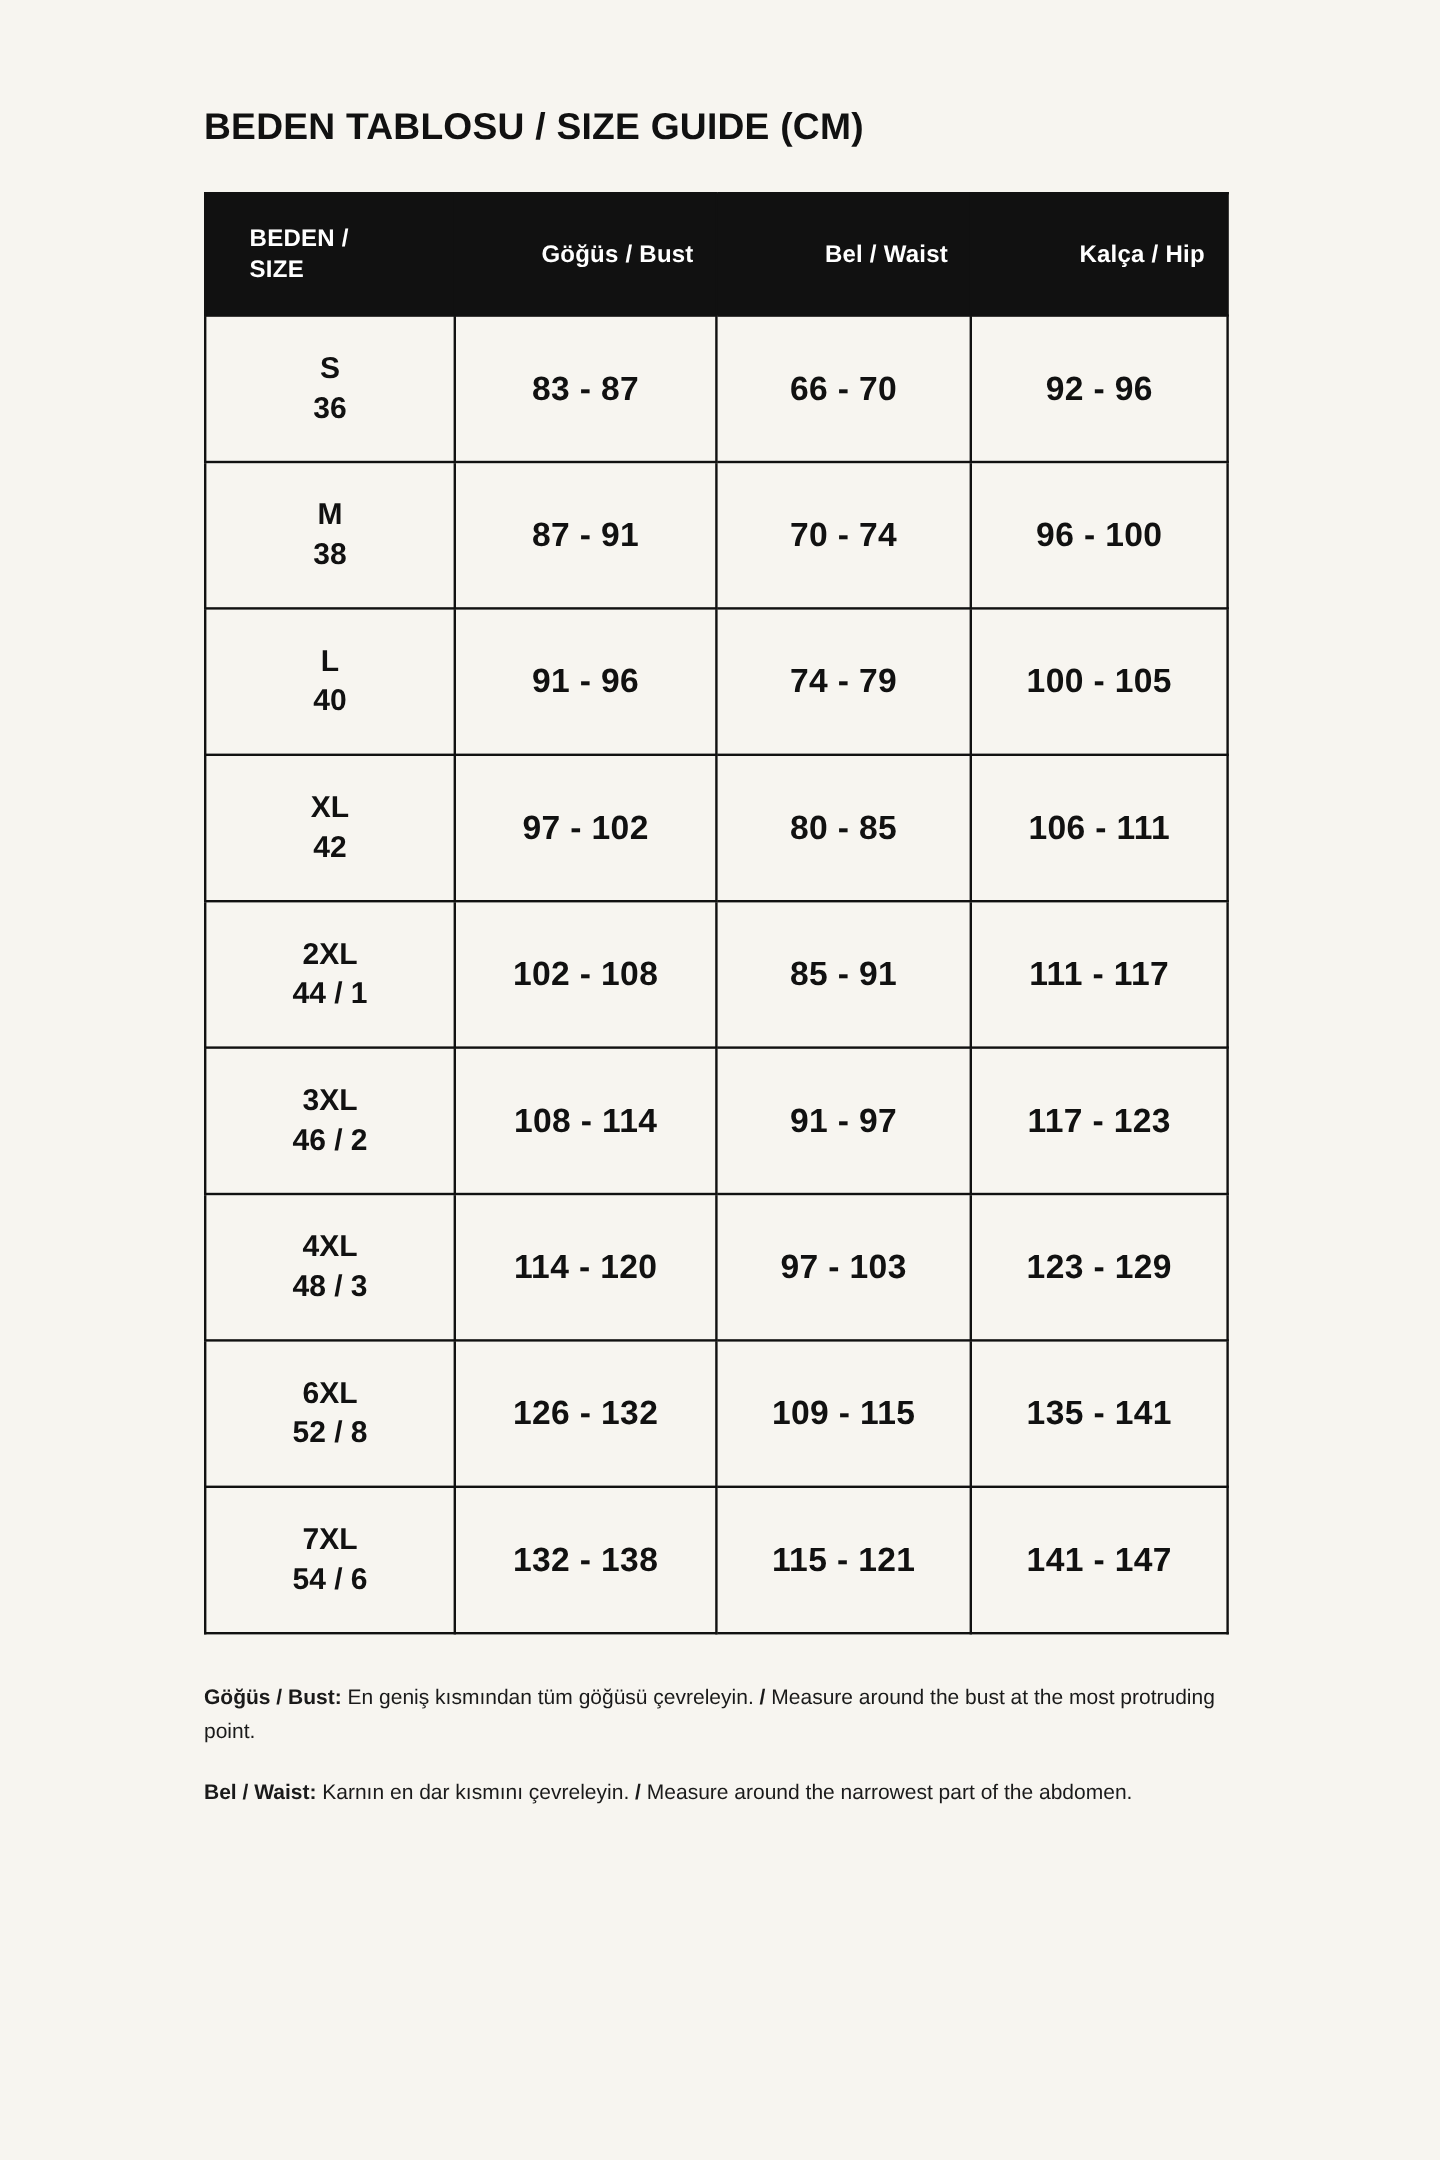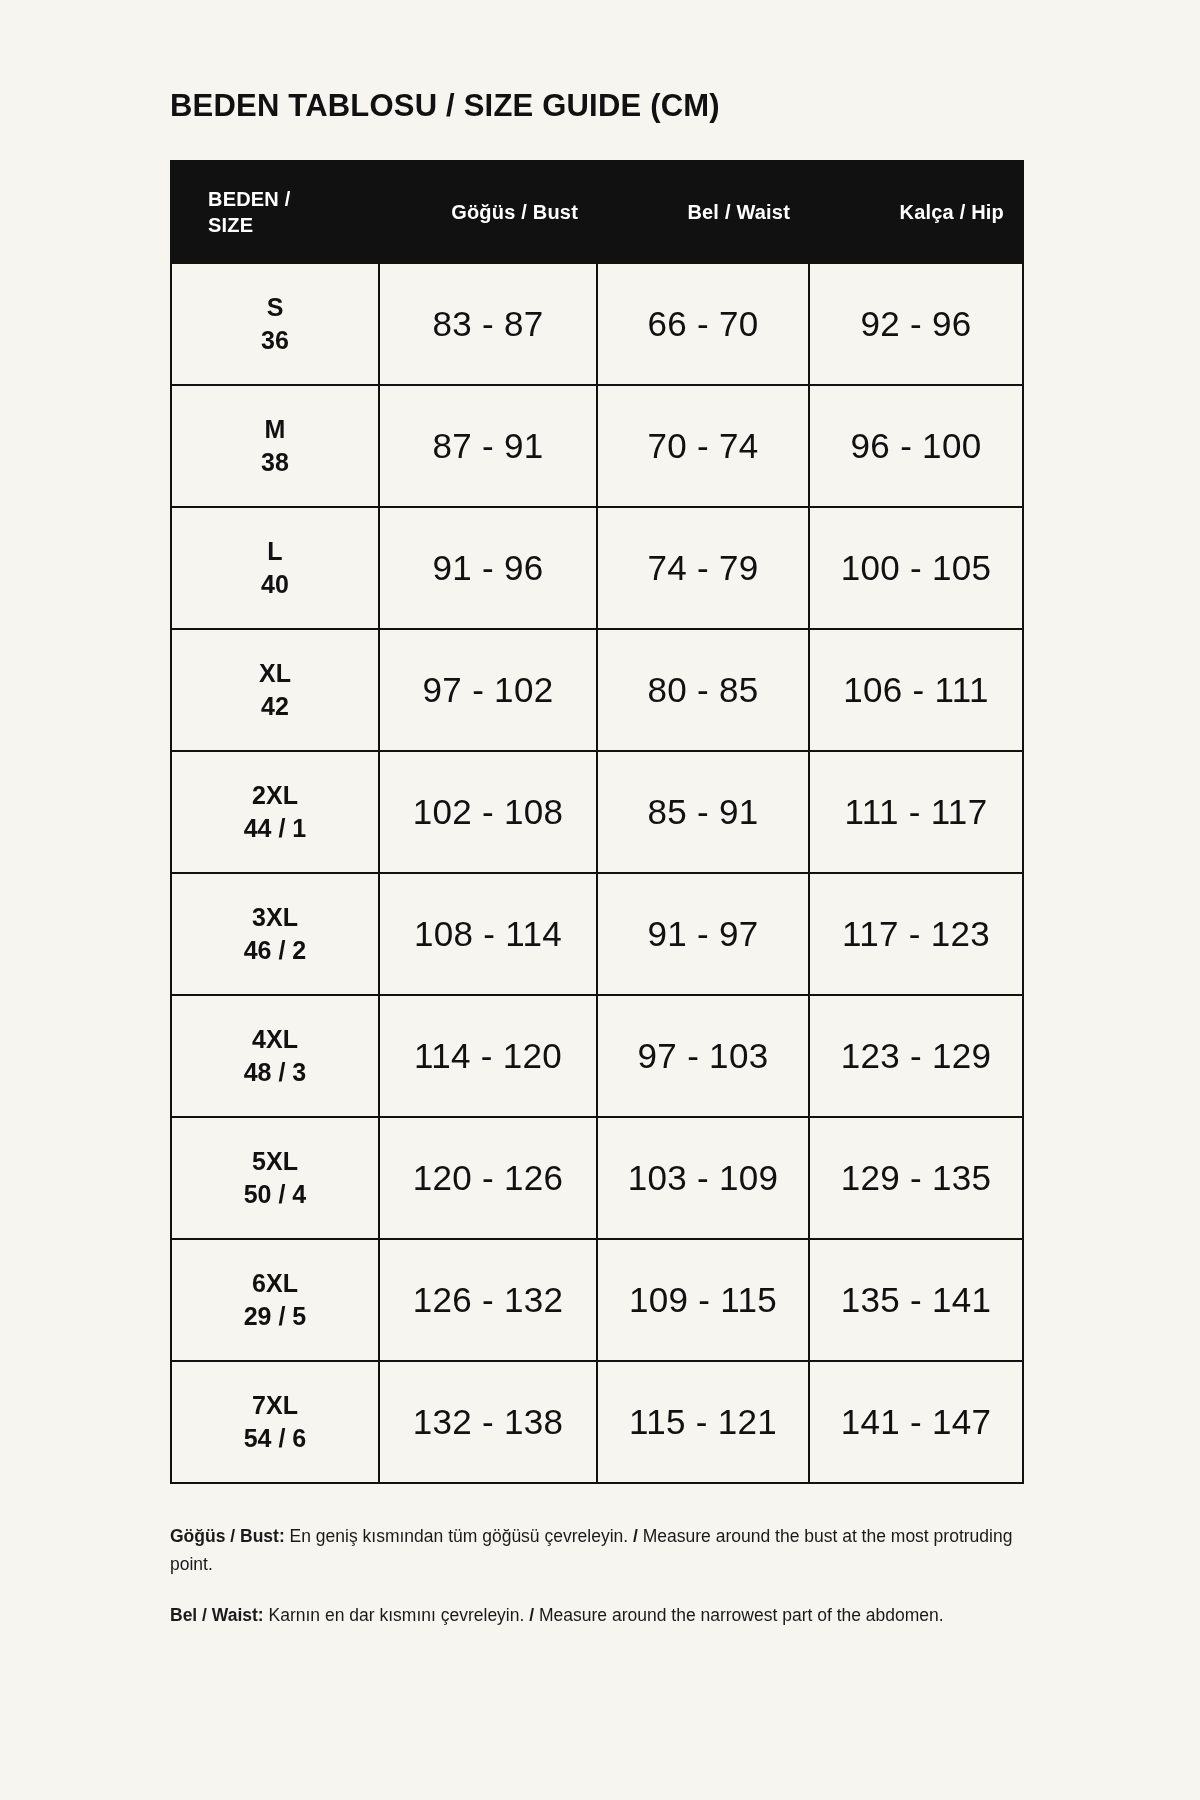--- a/index.html
+++ b/index.html
@@ -68,22 +68,22 @@
     height: 118px;
     font-size: 26px;
     background: #f7f5f0;
   }
   table.size-table tbody td.size-cell {
     font-weight: bold;
     font-size: 25px;
     line-height: 1.32;
   }
   table.size-table tbody td.val-cell {
-    font-weight: normal;
-    font-size: 35px;
+    font-weight: bold;
+    font-size: 28px;
     letter-spacing: 0.3px;
   }
   .notes {
     margin-top: 38px;
     width: 860px;
   }
   .note {
     font-size: 17.5px;
     line-height: 1.62;
     color: #1a1a1a;
@@ -177,31 +177,22 @@
         <td class="size-cell">
           <span>4XL</span><br>
           <span>48 / 3</span>
         </td>
         <td class="val-cell">114 - 120</td>
         <td class="val-cell">97 - 103</td>
         <td class="val-cell">123 - 129</td>
       </tr>
       <tr>
         <td class="size-cell">
-          <span>5XL</span><br>
-          <span>50 / 4</span>
-        </td>
-        <td class="val-cell">120 - 126</td>
-        <td class="val-cell">103 - 109</td>
-        <td class="val-cell">129 - 135</td>
-      </tr>
-      <tr>
-        <td class="size-cell">
           <span>6XL</span><br>
-          <span>29 / 5</span>
+          <span>52 / 8</span>
         </td>
         <td class="val-cell">126 - 132</td>
         <td class="val-cell">109 - 115</td>
         <td class="val-cell">135 - 141</td>
       </tr>
       <tr>
         <td class="size-cell">
           <span>7XL</span><br>
           <span>54 / 6</span>
         </td>

